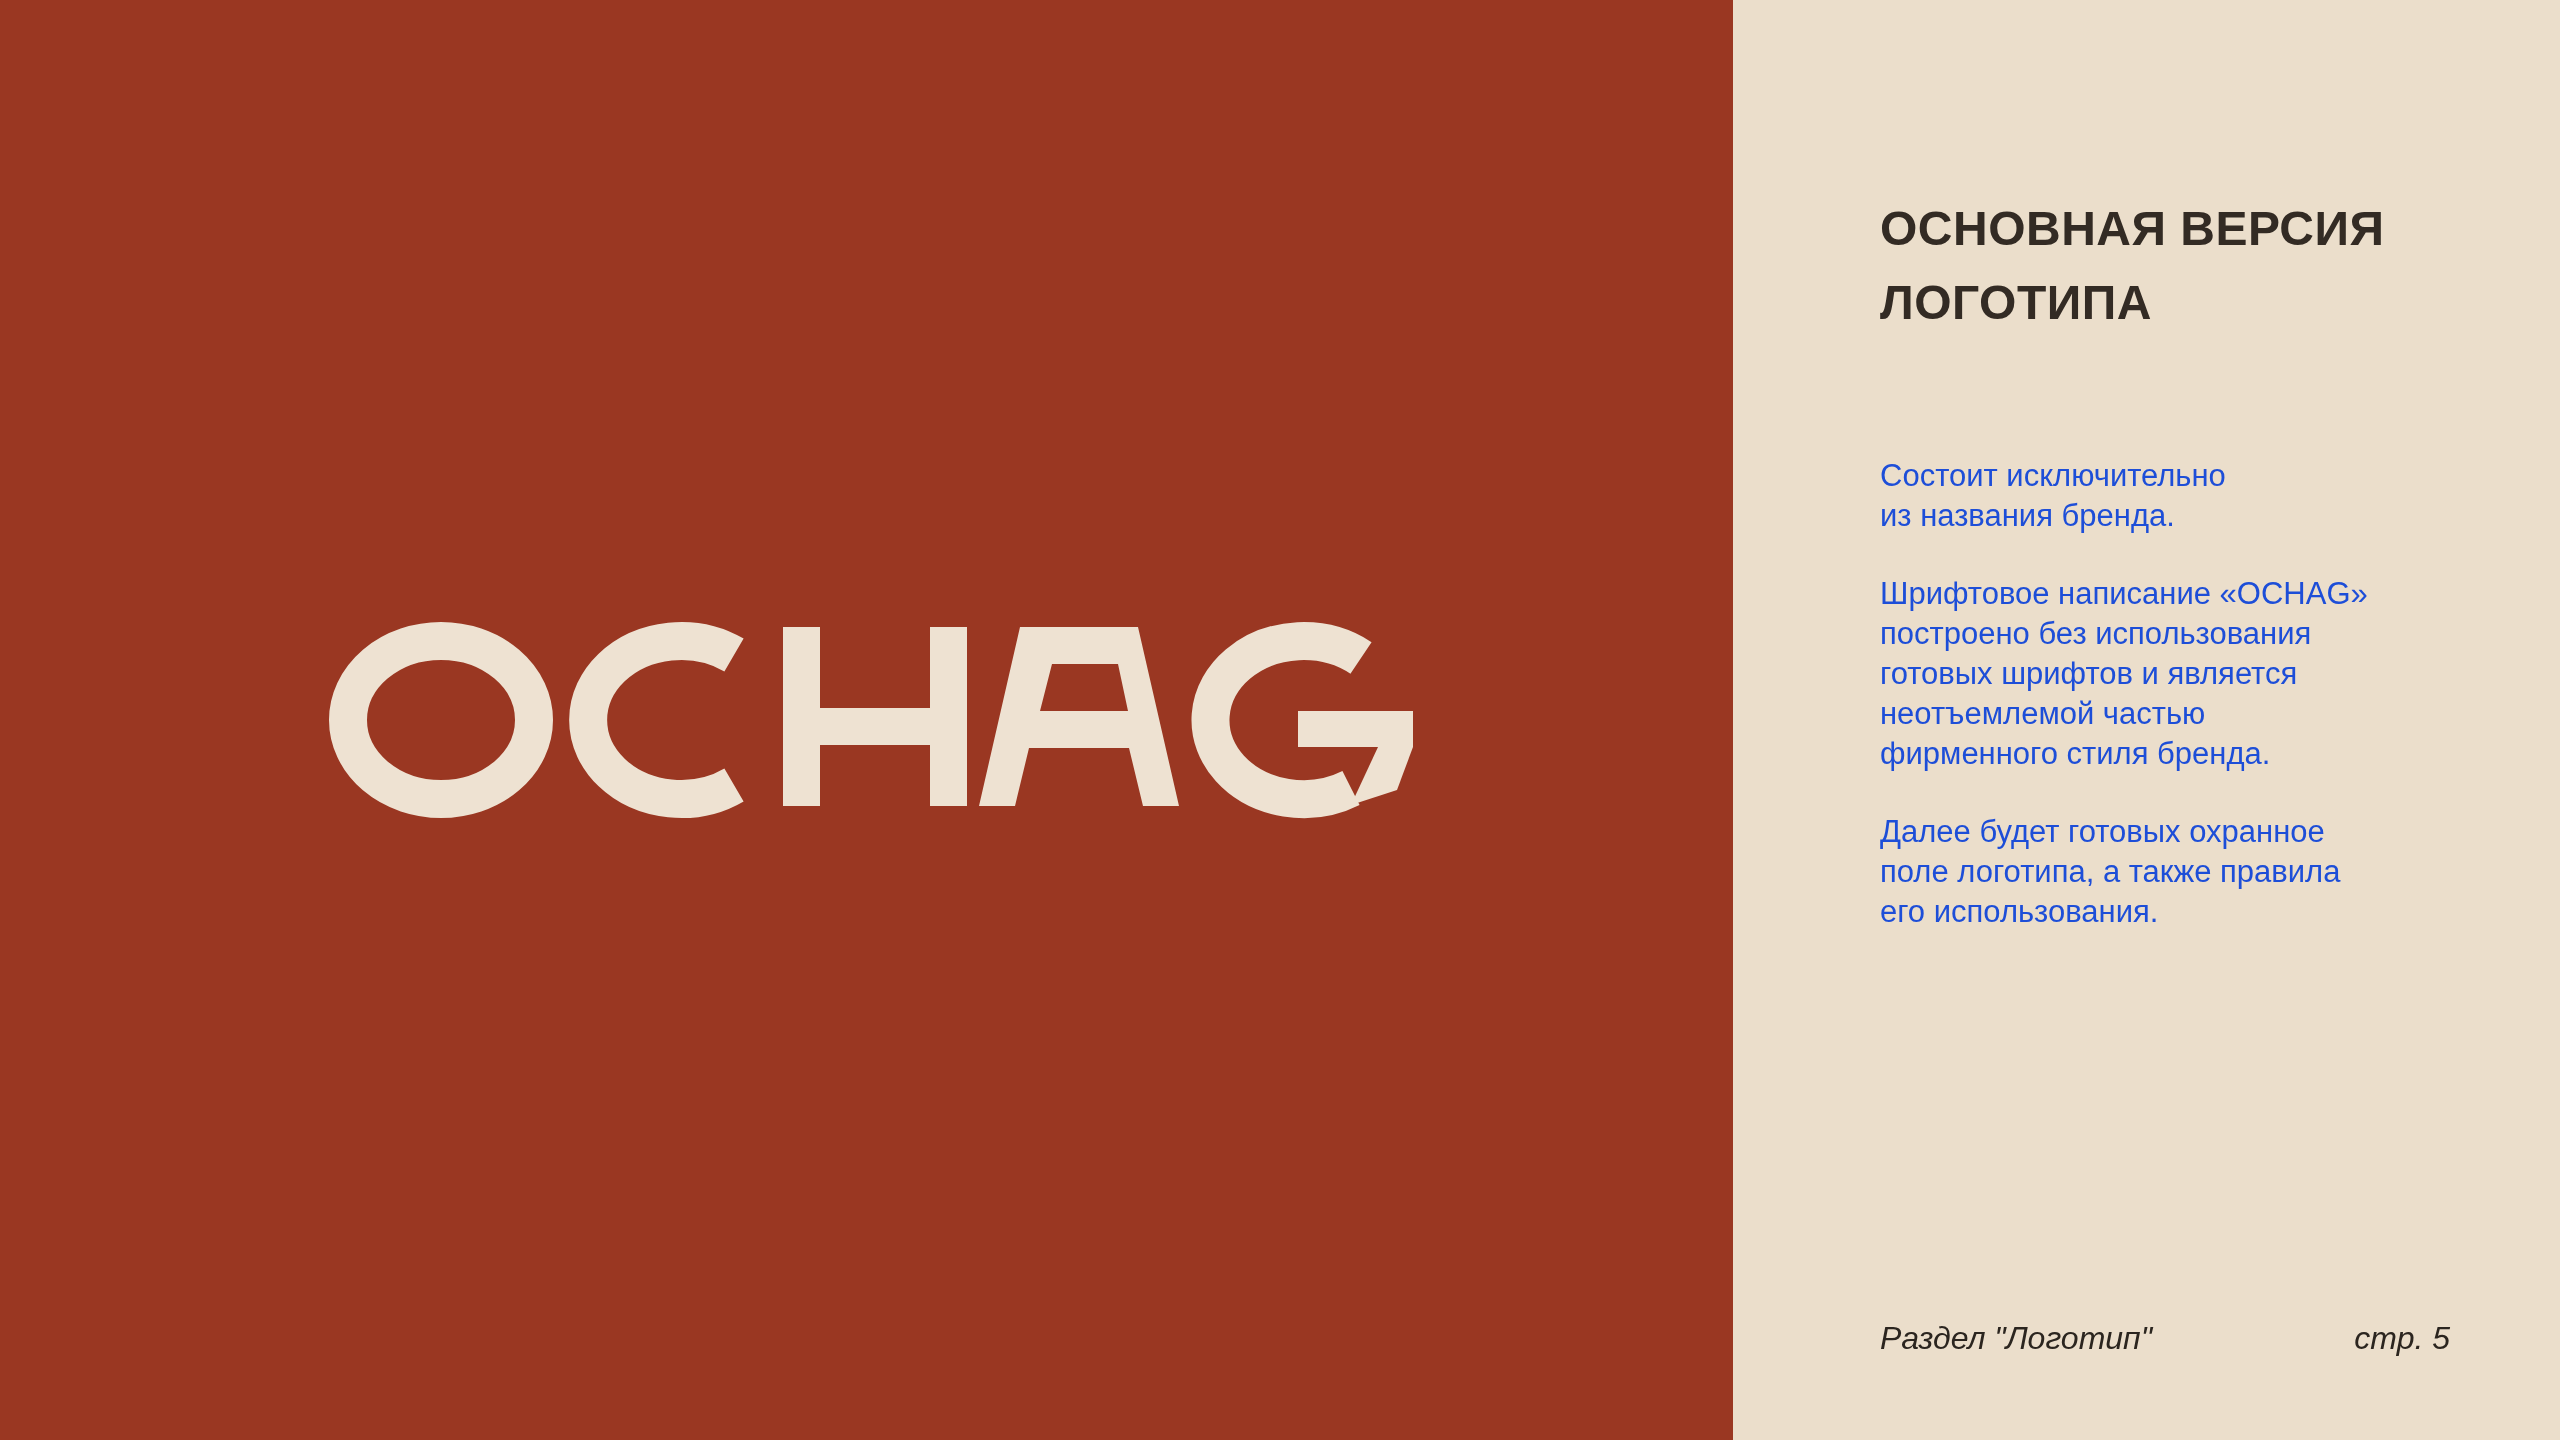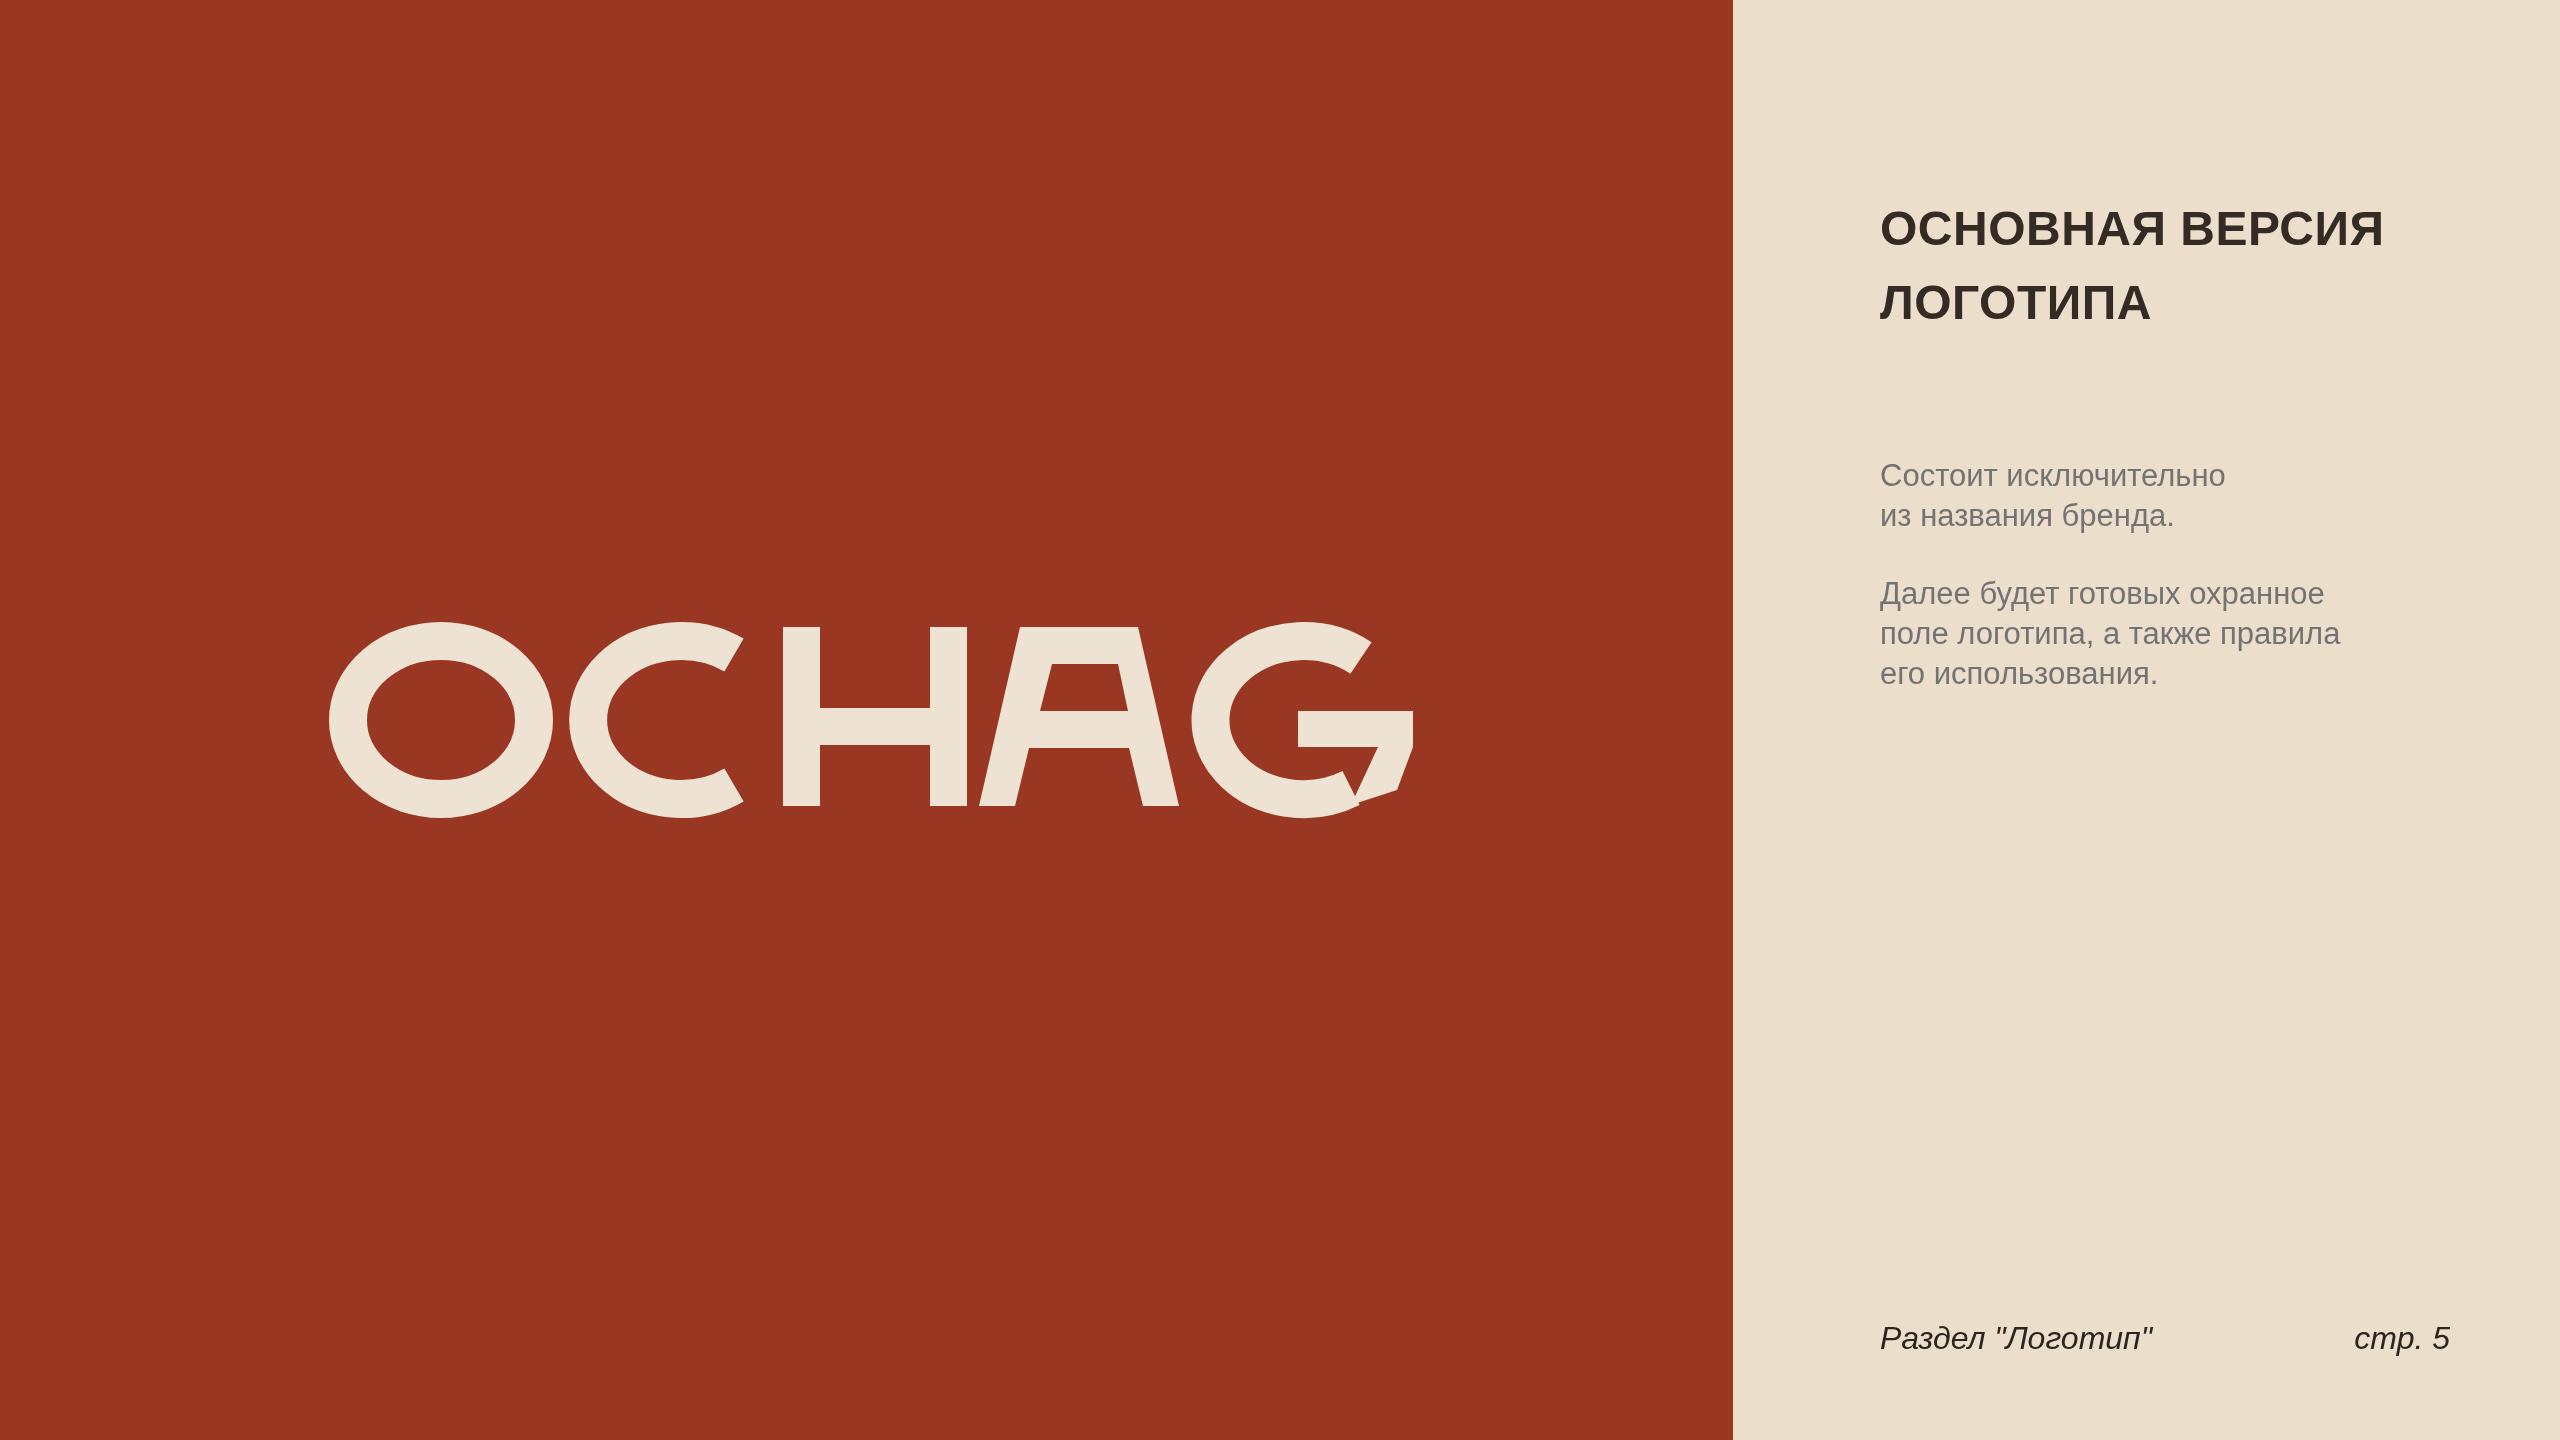--- a/index.html
+++ b/index.html
@@ -36,21 +36,21 @@
     font-weight: 700;
     line-height: 74px;
     letter-spacing: 0.5px;
     color: #332B24;
     white-space: pre-line;
   }
   .body-copy {
     position: absolute;
     left: 147px; top: 432px;
     width: 640px;
-    color: #737373;
+    color: #1d4ed8;
   }
   .body-copy p {
     font-size: 31px;
     line-height: 40px;
     white-space: pre-line;
     margin-bottom: 38px;
   }
   .footer-row {
     position: absolute;
     left: 147px; top: 1296px;
@@ -91,20 +91,25 @@
   </svg>
 </div>
 
 <div class="info-panel">
   <h1 class="page-title">ОСНОВНАЯ ВЕРСИЯ
 ЛОГОТИПА</h1>
 
   <div class="body-copy">
     <p>Состоит исключительно
 из названия бренда.</p>
+    <p>Шрифтовое написание «OCHAG»
+построено без использования
+готовых шрифтов и является
+неотъемлемой частью
+фирменного стиля бренда.</p>
     <p>Далее будет готовых охранное
 поле логотипа, а также правила
 его использования.</p>
   </div>
 
   <div class="footer-row">
     <span>Раздел "Логотип"</span>
     <span>стр. 5</span>
   </div>
 </div>

